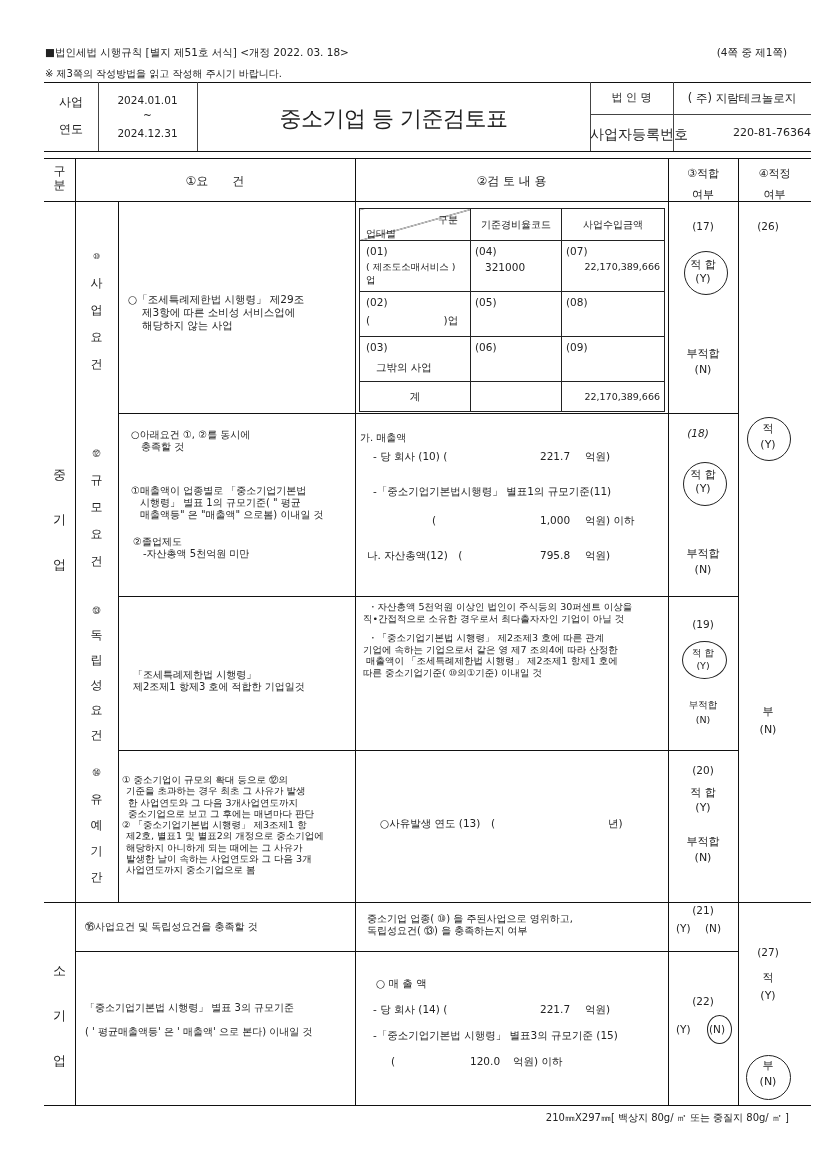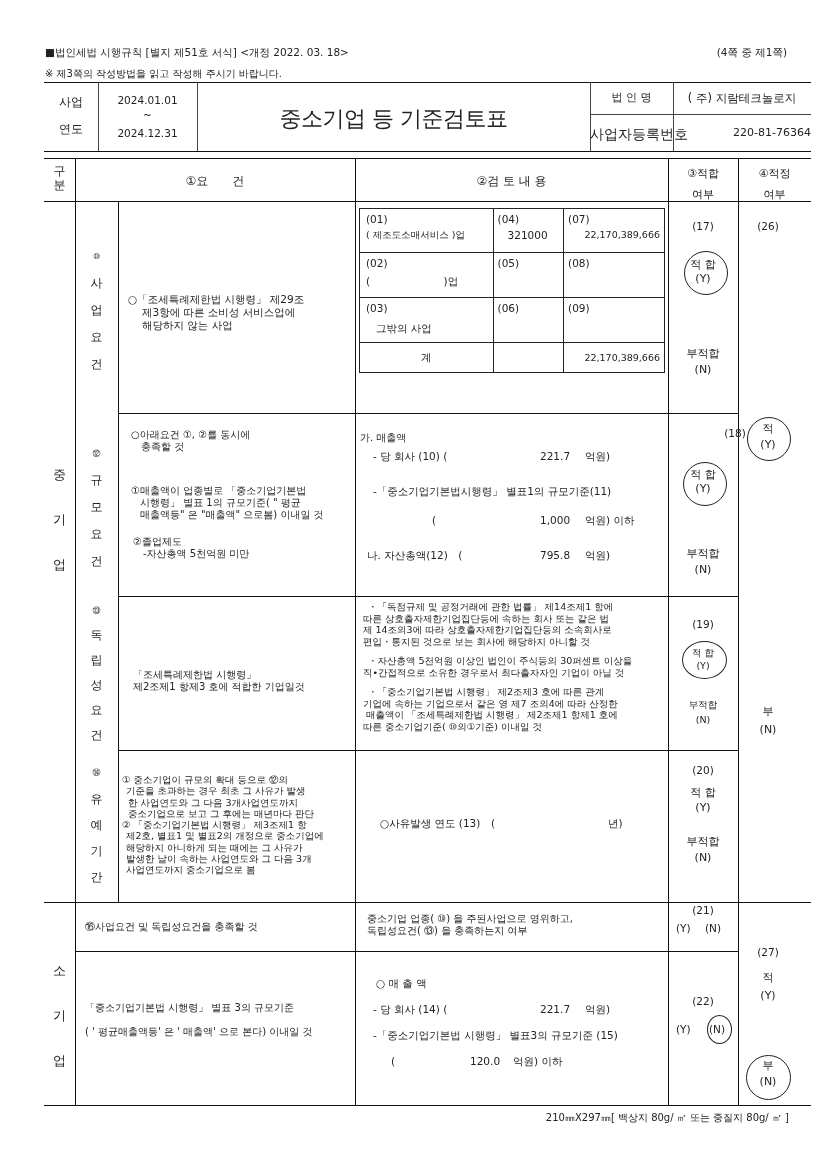--- a/index.html
+++ b/index.html
@@ -90,20 +90,28 @@
     <span>건</span>
 </div>
 <div class="abs t" style="left:128px;top:293px;font-size:10.5px;line-height:13px;">
   <div>○「조세특례제한법 시행령」 제29조</div>
   <div style="padding-left:14px;">제3항에 따른 소비성 서비스업에</div>
   <div style="padding-left:14px;">해당하지 않는 사업</div>
 </div>
 
 <table class="inner" style="left:359px;top:208px;width:306px;">
   <tbody>
+      <tr style="height:32px;">
+    <td style="width:110px;position:relative;background:linear-gradient(to bottom right, transparent 49%, #222 50%, transparent 51%);">
+      <span class="abs" style="right:12px;top:4px;font-size:10px;">구분</span>
+      <span class="abs" style="left:6px;top:18px;font-size:10px;">업태별</span>
+    </td>
+    <td style="width:90px;text-align:center;vertical-align:middle;font-size:10px;">기준경비율코드</td>
+    <td style="text-align:center;vertical-align:middle;font-size:10px;">사업수입금액</td>
+  </tr>
   <tr style="height:44px;">
     <td style="padding:4px 6px;">
           <div>(01)</div>
           <div style="font-size:9.5px;margin-top:4px;">( 제조도소매서비스 )업</div>
         </td>
     <td style="padding:4px 4px;">
           <div>(04)</div>
           <div style="padding-left:10px;margin-top:4px;">321000</div>
         </td>
     <td style="padding:4px 4px;">
@@ -191,21 +199,21 @@
 <div class="abs t" style="left:540px;top:450px;">221.7</div>
 <div class="abs t" style="left:585px;top:450px;">억원)</div>
 <div class="abs t" style="left:373px;top:485px;">-「중소기업기본법시행령」 별표1의 규모기준(11)</div>
 <div class="abs t" style="left:432px;top:514px;">(</div>
 <div class="abs t" style="left:540px;top:514px;">1,000</div>
 <div class="abs t" style="left:585px;top:514px;">억원) 이하</div>
 <div class="abs t" style="left:367px;top:549px;">나. 자산총액(12)　(</div>
 <div class="abs t" style="left:540px;top:549px;">795.8</div>
 <div class="abs t" style="left:585px;top:549px;">억원)</div>
 
-<div class="abs t center" style="left:700px;width:70px;top:427px;">(18)</div>
+<div class="abs t center" style="left:663px;width:70px;top:427px;font-style:italic;">(18)</div>
 <div class="circle" style="left:683px;top:462px;width:42px;height:42px;"></div>
 <div class="abs center" style="left:668px;width:70px;top:468px;font-size:11px;line-height:14px;">
   <div>적 합</div>
     <div>(Y)</div>
 </div>
 <div class="abs center" style="left:668px;width:70px;top:546px;font-size:11px;line-height:16px;">
   <div>부적합</div>
     <div>(N)</div>
 </div>
 
@@ -215,26 +223,20 @@
     <span>립</span>
     <span>성</span>
     <span>요</span>
     <span>건</span>
 </div>
 <div class="abs ts" style="left:133px;top:669px;line-height:12px;">
   <div>「조세특례제한법 시행령」</div>
   <div>제2조제1 항제3 호에 적합한 기업일것</div>
 </div>
 <div class="abs" style="left:363px;top:601px;font-size:9.5px;line-height:11.5px;white-space:nowrap;">
-  <div style="margin-bottom:8px;">
-    <div style="padding-left:5px;">・「독점규제 및 공정거래에 관한 법률」 제14조제1 항에</div>
-    <div>따른 상호출자제한기업집단등에 속하는 회사 또는 같은 법</div>
-    <div>제 14조의3에 따라 상호출자제한기업집단등의 소속회사로</div>
-    <div>편입・통지된 것으로 보는 회사에 해당하지 아니할 것</div>
-  </div>
   <div style="margin-bottom:8px;">
     <div style="padding-left:5px;">・자산총액 5천억원 이상인 법인이 주식등의 30퍼센트 이상을</div>
     <div>직•간접적으로 소유한 경우로서 최다출자자인 기업이 아닐 것</div>
   </div>
   <div>
     <div style="padding-left:5px;">・「중소기업기본법 시행령」 제2조제3 호에 따른 관계</div>
     <div>기업에 속하는 기업으로서 같은 영 제7 조의4에 따라 산정한</div>
     <div style="padding-left:3px;">매출액이 「조세특례제한법 시행령」 제2조제1 항제1 호에</div>
     <div>따른 중소기업기준( ⑩의①기준) 이내일 것</div>
   </div>

